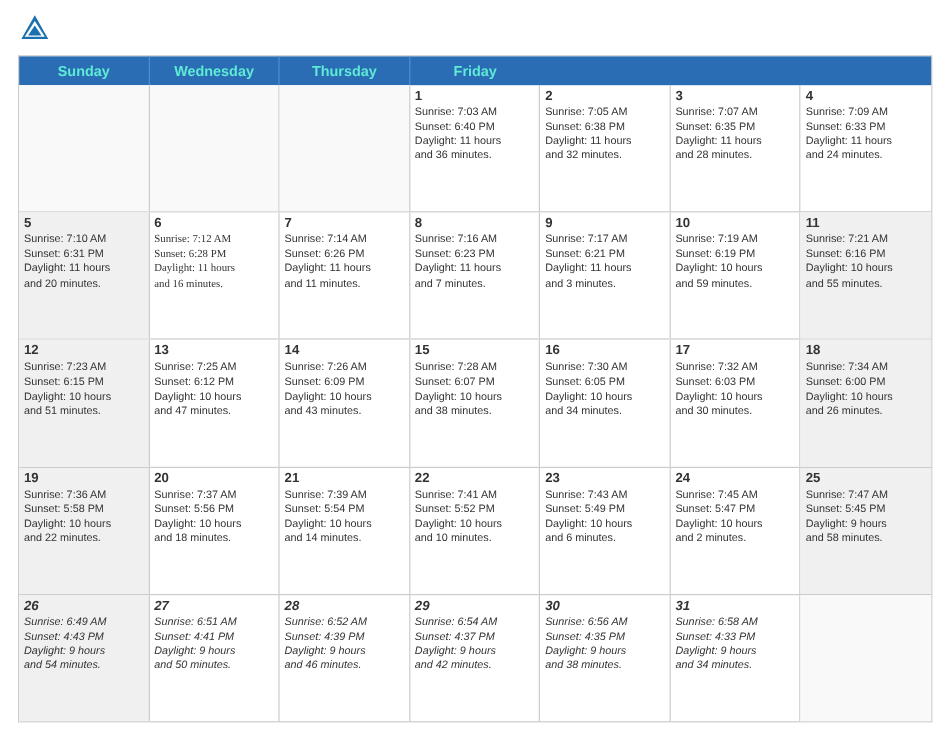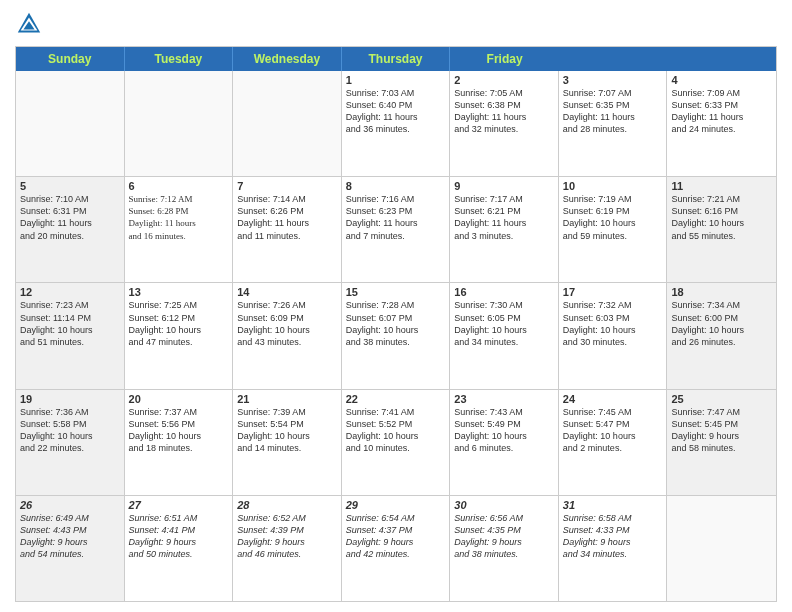--- a/index.html
+++ b/index.html
@@ -57,21 +57,21 @@
       display: flex;
       flex-direction: column;
       border: 1px solid #ccc;
     }
     .cal-header {
       display: grid;
       grid-template-columns: repeat(7, 1fr);
       background: #2a6db5;
     }
     .cal-header-cell {
-      color: #bef264;
+      color: #5eead4;
       font-weight: bold;
       font-size: 12px;
       padding: 5px 4px;
       text-align: center;
       border-right: 1px solid #4a8fd5;
     }
     .cal-header-cell:last-child { border-right: none; }
     .cal-body {
       flex: 1;
       display: flex;
@@ -125,21 +125,20 @@
     </div>
     <div class="title-block">
       <div class="month-title"></div>
       <div class="location"></div>
     </div>
   </div>
 
   <div class="calendar">
     <div class="cal-header" id="cal-header">
         <div class="cal-header-cell">Sunday</div>
-        <div class="cal-header-cell">Tuesday</div>
         <div class="cal-header-cell">Wednesday</div>
         <div class="cal-header-cell">Thursday</div>
         <div class="cal-header-cell">Friday</div>
       </div>
     <div class="cal-body" id="cal-body">
         <div class="cal-row">
           <div class="cal-cell empty"></div>
           <div class="cal-cell empty"></div>
           <div class="cal-cell empty"></div>
           <div class="cal-cell">
@@ -219,21 +218,21 @@
             <div class="day-info" style="white-space: pre-line;">Sunrise: 7:21 AM
 Sunset: 6:16 PM
 Daylight: 10 hours
 and 55 minutes.</div>
           </div>
         </div>
         <div class="cal-row">
           <div class="cal-cell shaded">
             <span class="day-num">12</span>
             <div class="day-info" style="white-space: pre-line;">Sunrise: 7:23 AM
-Sunset: 11:14 PM
+Sunset: 6:15 PM
 Daylight: 10 hours
 and 51 minutes.</div>
           </div>
           <div class="cal-cell">
             <span class="day-num">13</span>
             <div class="day-info" style="white-space: pre-line;">Sunrise: 7:25 AM
 Sunset: 6:12 PM
 Daylight: 10 hours
 and 47 minutes.</div>
           </div>

